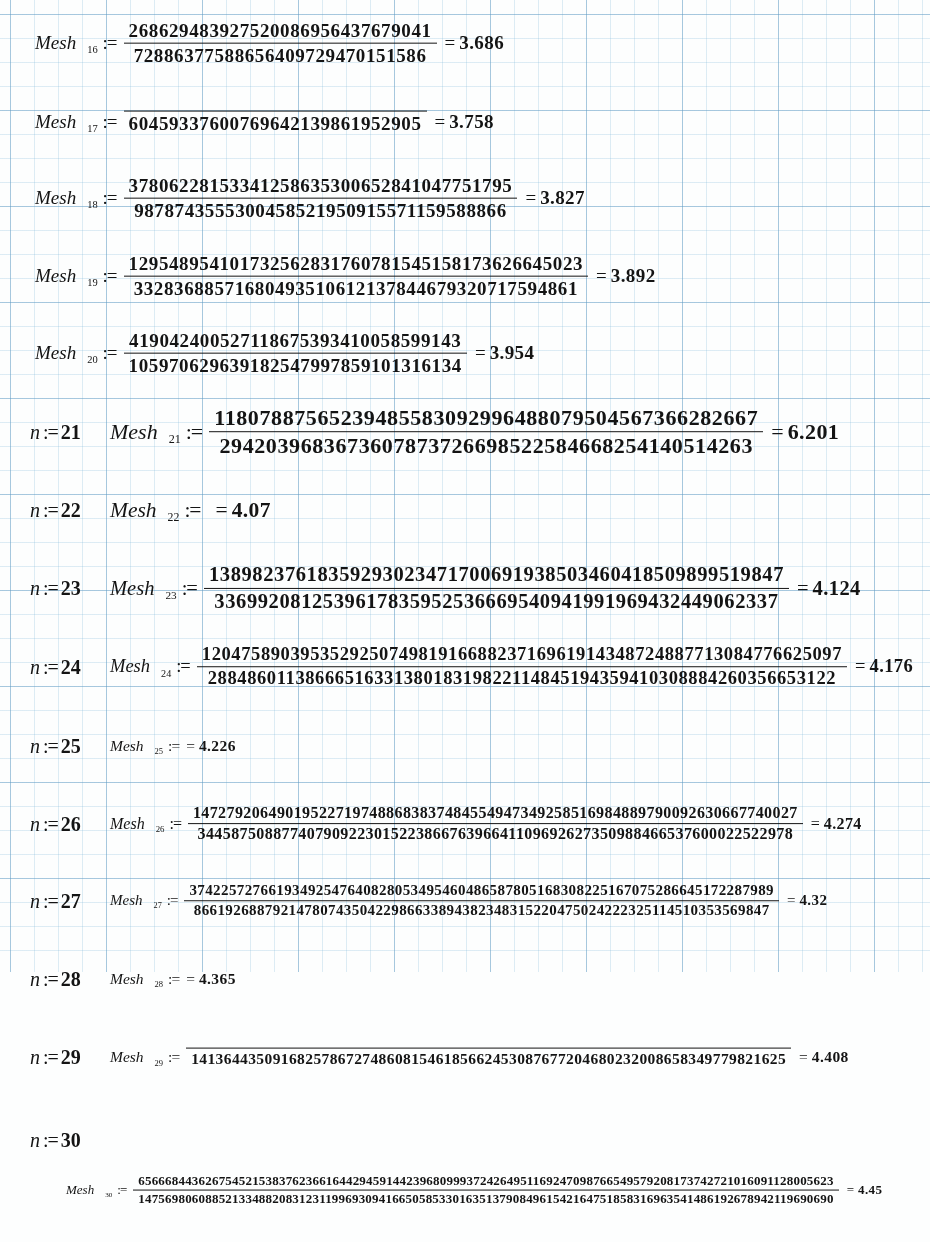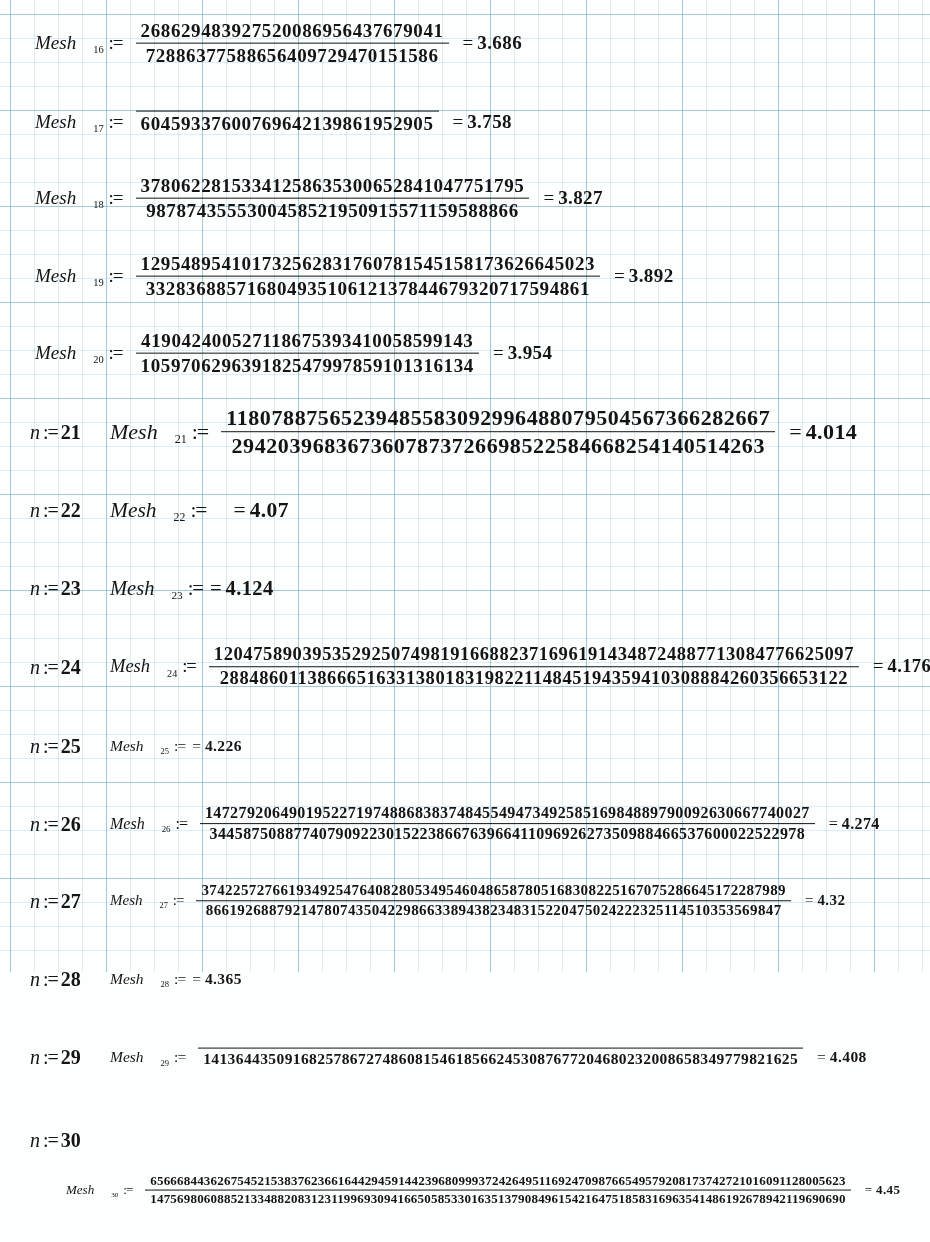--- a/index.html
+++ b/index.html
@@ -23,24 +23,24 @@
   .math-row{position:absolute;left:0;width:100%;height:0;}
   .n-assignment{
     position:absolute;left:30px;transform:translateY(-50%);
     display:inline-flex;align-items:center;font-size:20px;white-space:nowrap;
   }
   .mesh-definition{
     position:absolute;transform:translateY(-50%);
     display:inline-flex;align-items:center;white-space:nowrap;
   }
   .var{font-style:italic;font-weight:500;}
-  .sub{font-size:55%;font-style:normal;font-weight:400;position:relative;top:0.62em;margin:0 2px 0 17px;}
+  .sub{font-size:55%;font-style:normal;font-weight:400;position:relative;top:0.62em;margin:0 2px 0 11px;}
   .assign{margin:0 3px;font-weight:400;letter-spacing:-1px;}
   .nval{font-weight:700;}
-  .frac{display:inline-flex;flex-direction:column;align-items:center;margin:0 10px;line-height:1.15;}
+  .frac{display:inline-flex;flex-direction:column;align-items:center;margin:0 4px;line-height:1.15;}
   .fnum,.fden{font-weight:700;letter-spacing:0.6px;padding:0 5px;}
   .fbar{align-self:stretch;height:0;border-top:1.5px solid #141414;margin:1px 0;}
   .equals{margin:0 4px;font-weight:400;}
   .result{font-weight:700;letter-spacing:0.4px;}
 
   
   .r16{top:43px;}  .r17{top:122px;} .r18{top:198px;} .r19{top:276px;} .r20{top:353px;}
   .r21{top:432px;} .r22{top:510px;} .r23{top:588px;} .r24{top:667px;} .r25{top:746px;}
   .r26{top:824px;} .r27{top:901px;} .r28{top:979px;} .r29{top:1057px;}
   .r30n{top:1140px;} .r30{top:1190px;}
@@ -158,21 +158,21 @@
     <span class="mesh-definition">
       <span class="var">Mesh</span>
         <span class="sub">21</span>
         <span class="assign">:=</span>
       <span class="frac">
         <span class="fnum">11807887565239485583092996488079504567366282667</span>
         <span class="fbar"></span>
         <span class="fden">2942039683673607873726698522584668254140514263</span>
       </span>
       <span class="equals">=</span>
-        <span class="result">4.014</span>
+        <span class="result">6.201</span>
     </span>
   </div>
     <div class="math-row r22">
     <span class="n-assignment">
       <span class="var">n</span>
         <span class="assign">:=</span>
         <span class="nval">22</span>
     </span>
     <span class="mesh-definition">
       <span class="var">Mesh</span>
@@ -188,20 +188,25 @@
     <div class="math-row r23">
     <span class="n-assignment">
       <span class="var">n</span>
         <span class="assign">:=</span>
         <span class="nval">23</span>
     </span>
     <span class="mesh-definition">
       <span class="var">Mesh</span>
         <span class="sub">23</span>
         <span class="assign">:=</span>
+      <span class="frac">
+        <span class="fnum">13898237618359293023471700691938503460418509899519847</span>
+        <span class="fbar"></span>
+        <span class="fden">3369920812539617835952536669540941991969432449062337</span>
+      </span>
       <span class="equals">=</span>
         <span class="result">4.124</span>
     </span>
   </div>
     <div class="math-row r24">
     <span class="n-assignment">
       <span class="var">n</span>
         <span class="assign">:=</span>
         <span class="nval">24</span>
     </span>

